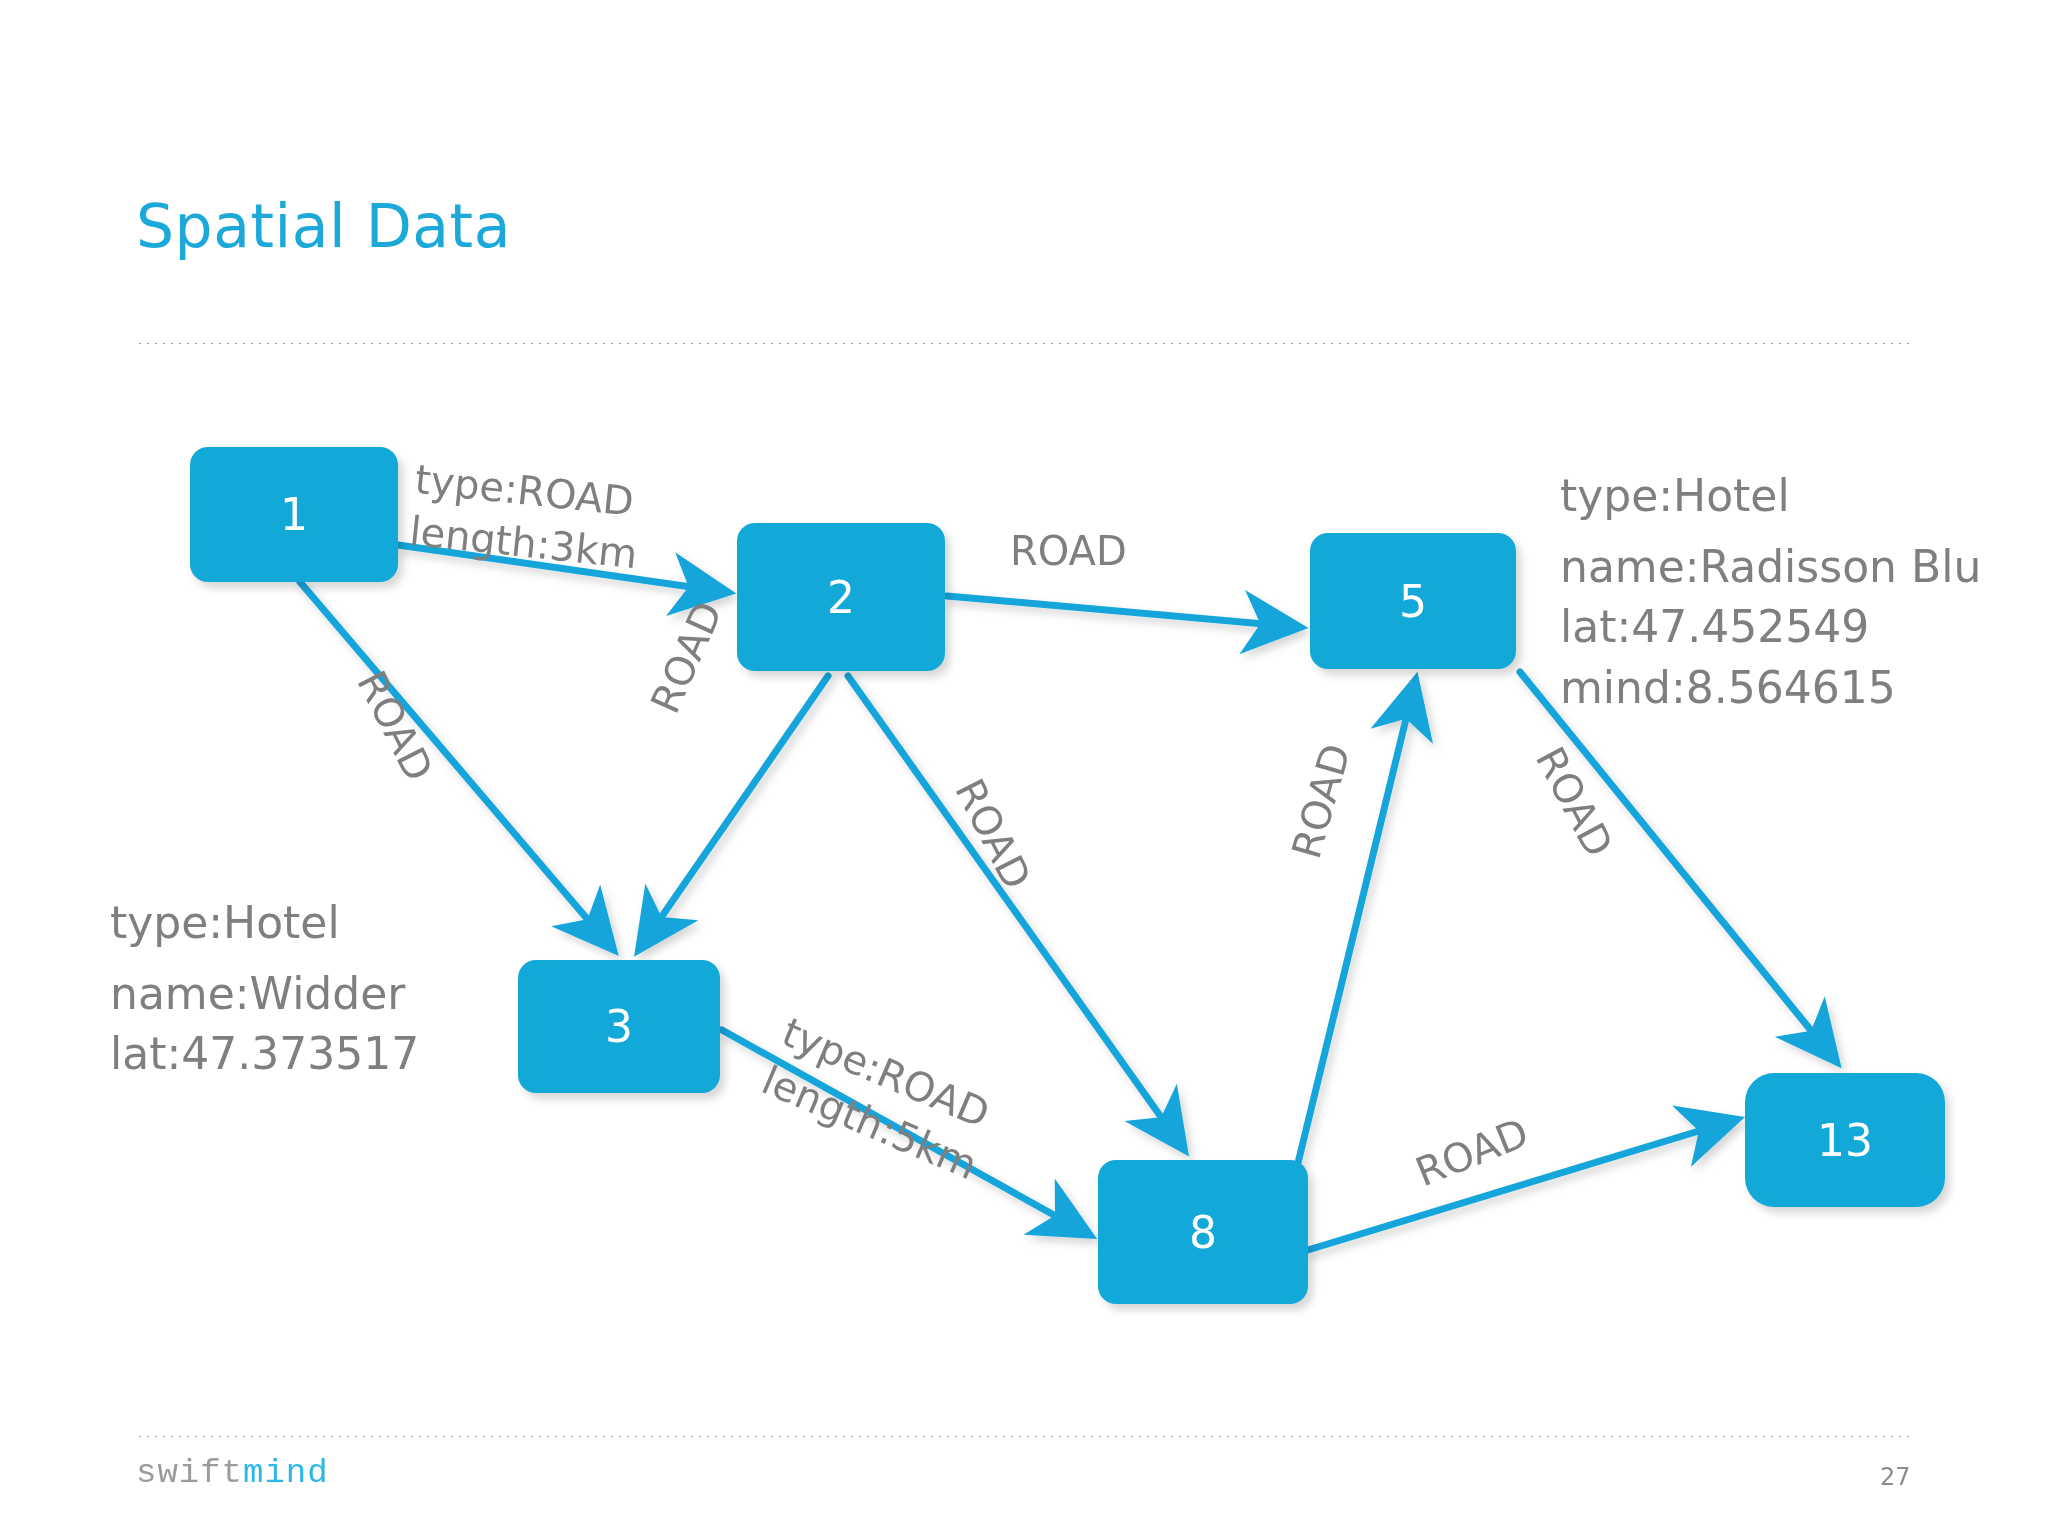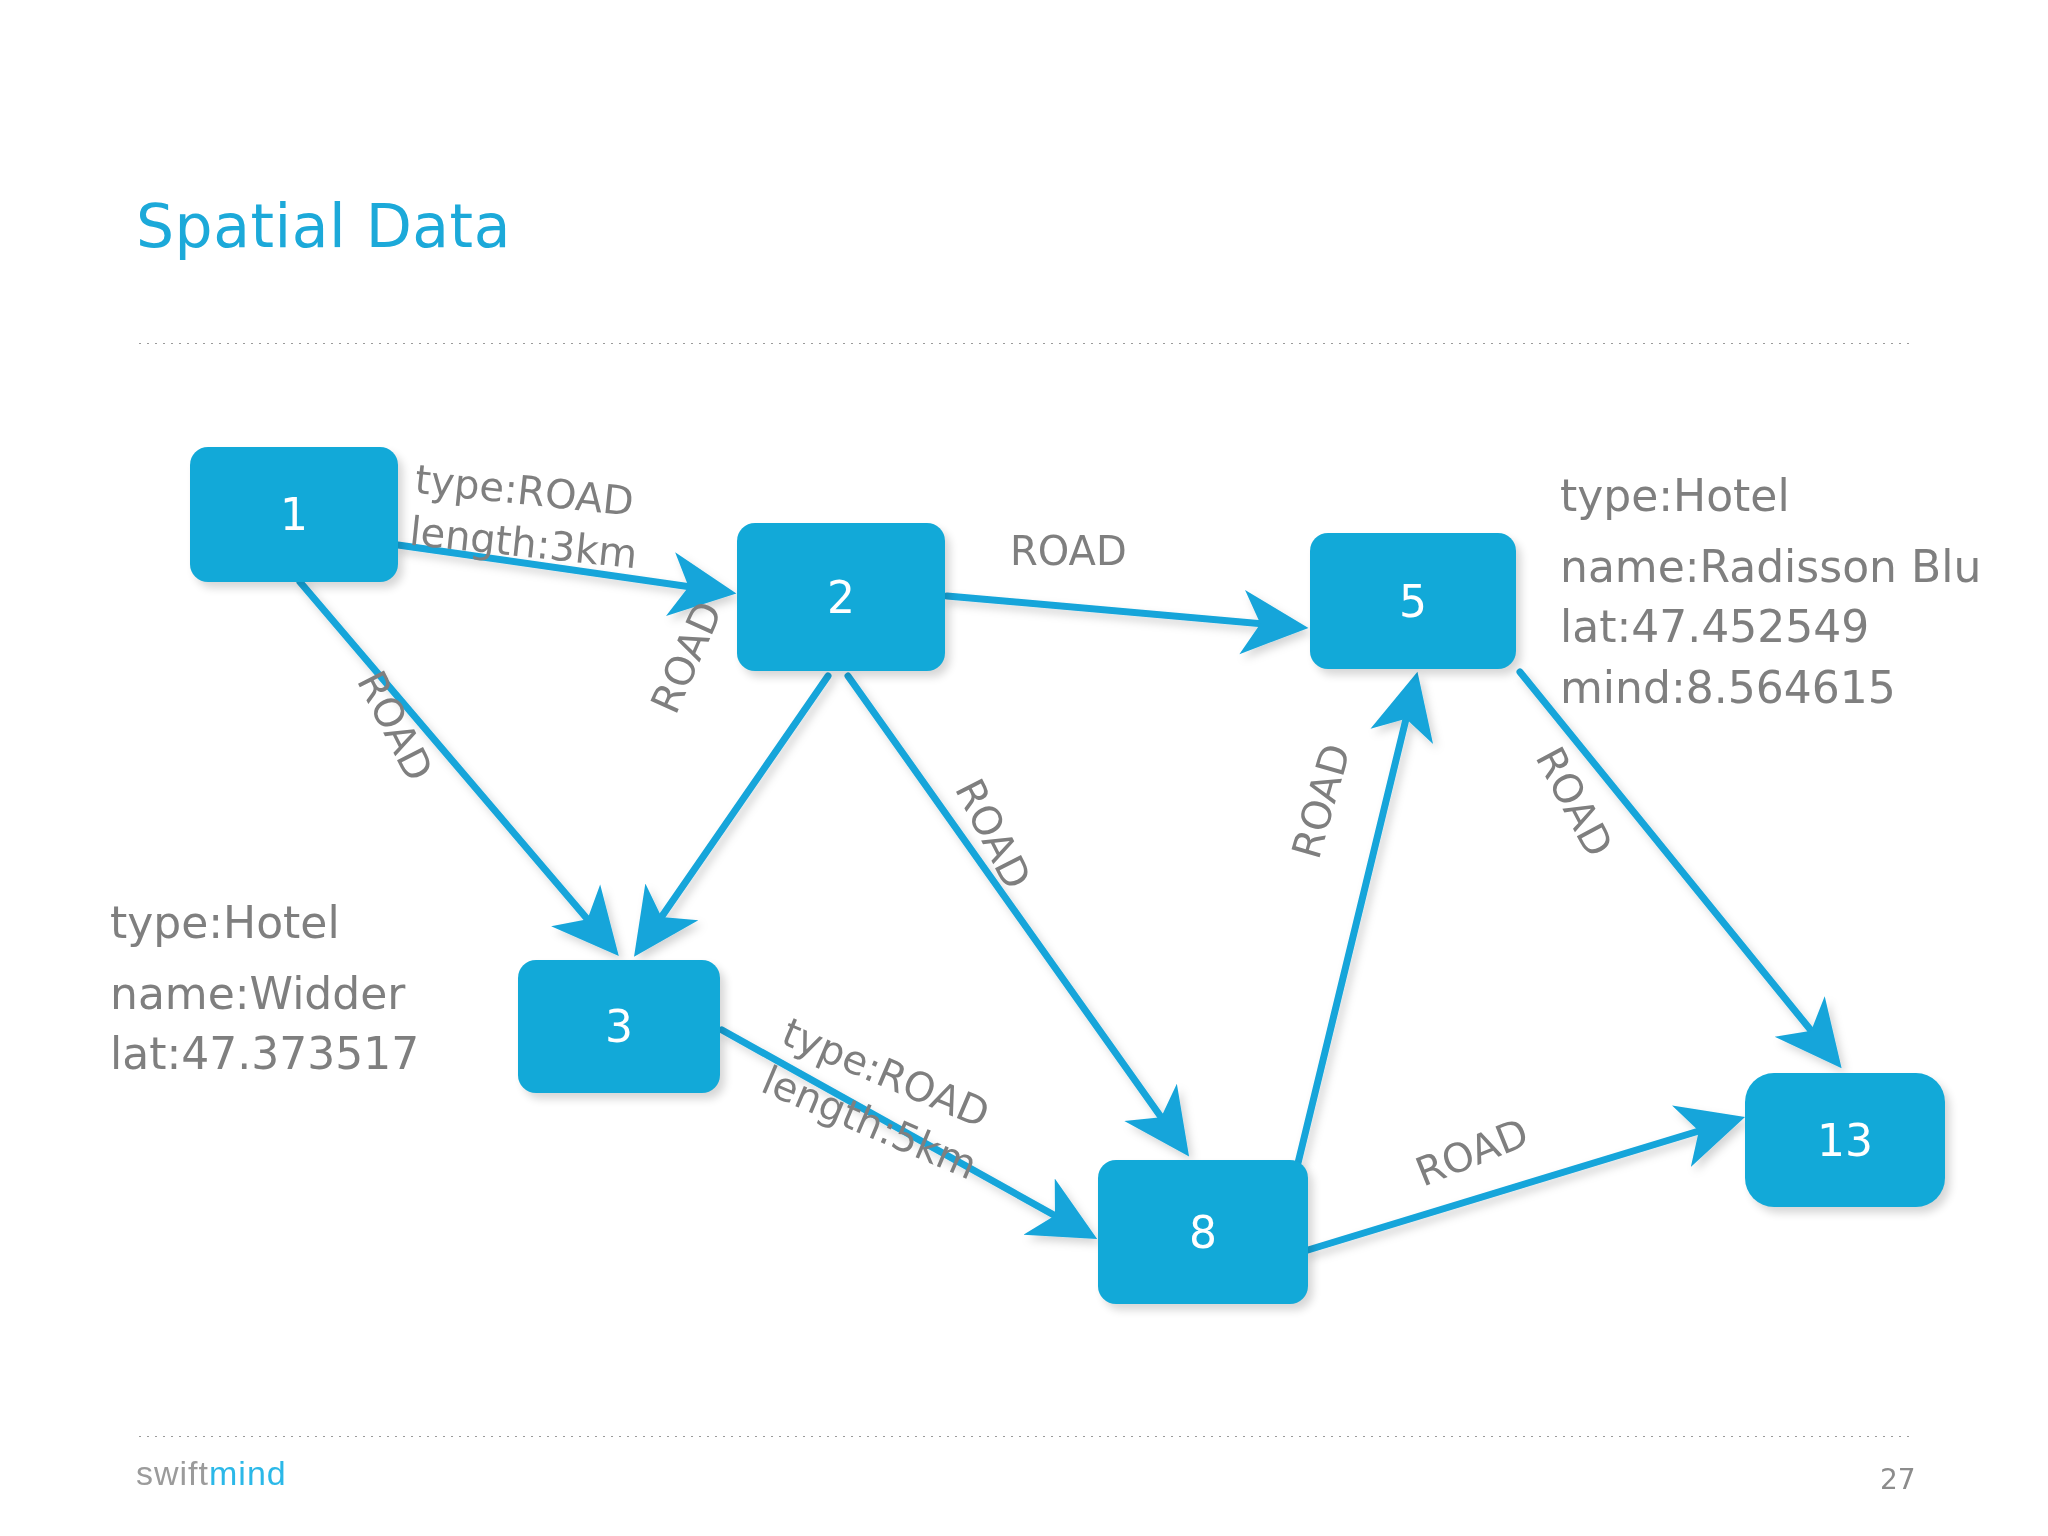--- a/index.html
+++ b/index.html
@@ -103,34 +103,34 @@
   #lbl-8-5   { left: 1280px; top: 850px;  transform: rotate(-74deg); }
   #lbl-5-13  { left: 1570px; top: 738px;  transform: rotate(62deg); }
   #lbl-8-13  { left: 1408px; top: 1150px; transform: rotate(-22deg); }
   #lbl-3-8   { left: 795px;  top: 1006px; transform: rotate(23deg); }
 
   
   #logo {
     position: absolute;
     left: 136px;
     top: 1454px;
-    font-family: Liberation Sans, sans-serif;
+    font-family: Liberation Mono, monospace;
     font-size: 34px;
     letter-spacing: 1px;
     font-weight: 400;
   }
   #logo .logo-swift { color: #9b9b9b; }
   #logo .logo-mind  { color: #2BB8E8; }
 
   #page-number {
     position: absolute;
     left: 1880px;
     top: 1463px;
     color: #8c8c8c;
-    font-size: 28px;
+    font-size: 24px;
   }
 </style>
 </head>
 <body>
 
 <div id="slide">
 
   <div id="slide-title">Spatial Data</div>
 
   <div class="dotted-rule" id="rule-top"></div>

